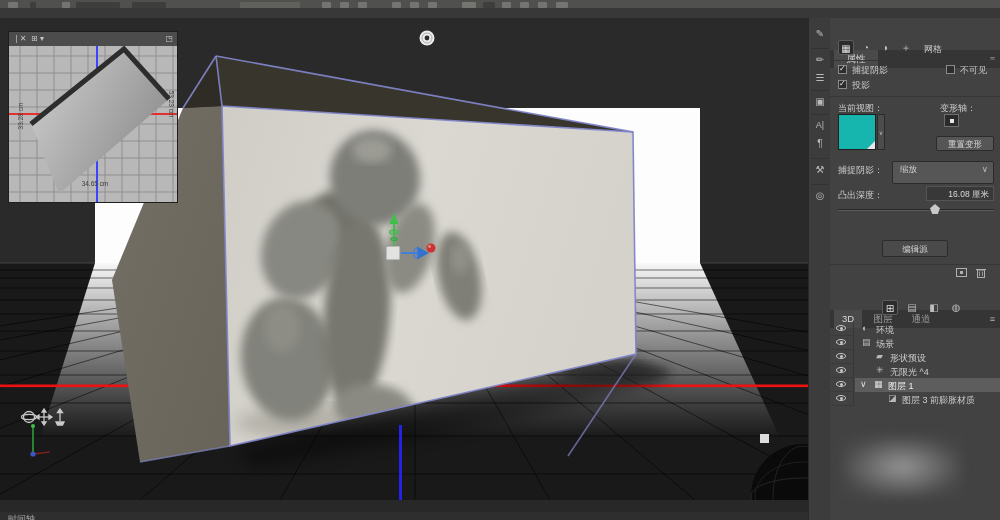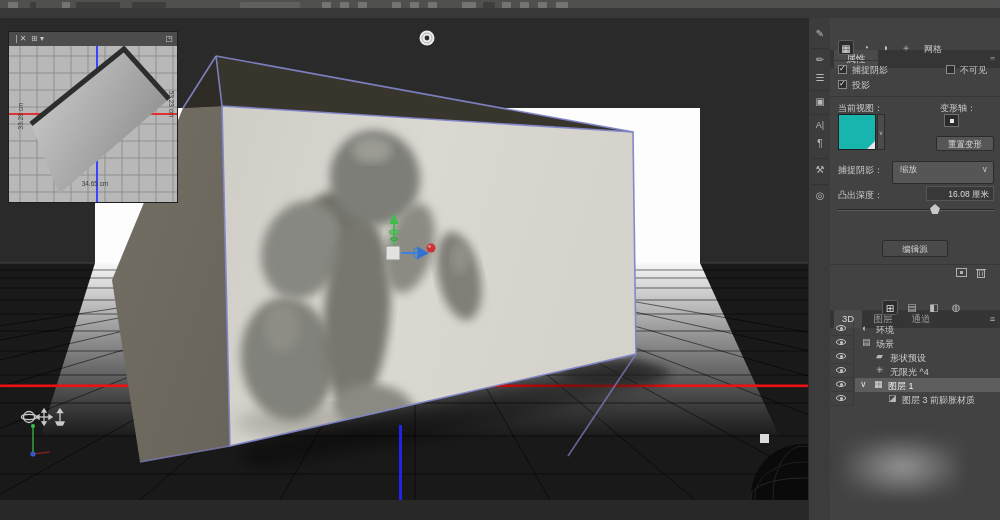--- a/index.html
+++ b/index.html
@@ -433,14 +433,17 @@
       <div class="eyecell">
           <span class="eye" style="left:6px;top:3px"></span>
         </div>
       <span class="ti" style="left:58px">◪</span>
       <span class="tl" style="left:72px">图层 3 前膨胀材质</span>
     </div>
 
     <div id="watermark"></div>
   </div>
 
+  <div id="timelinebar" class="abs">
+    <span style="position:absolute;left:8px;top:1px">时间轴</span>
+  </div>
 
 </div>
 
 </body></html>

